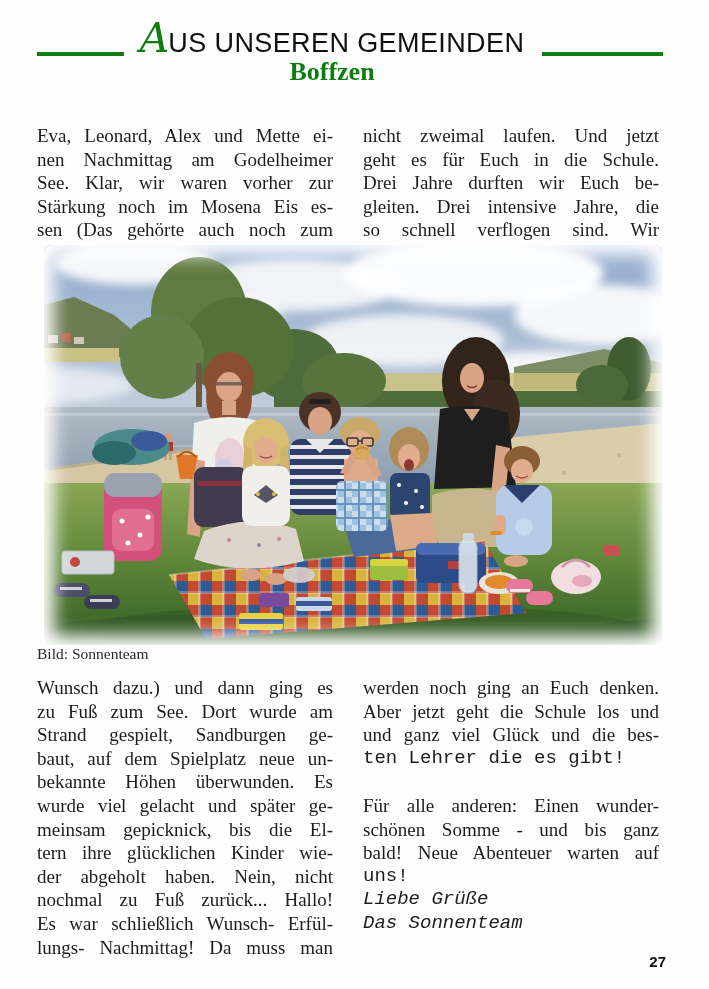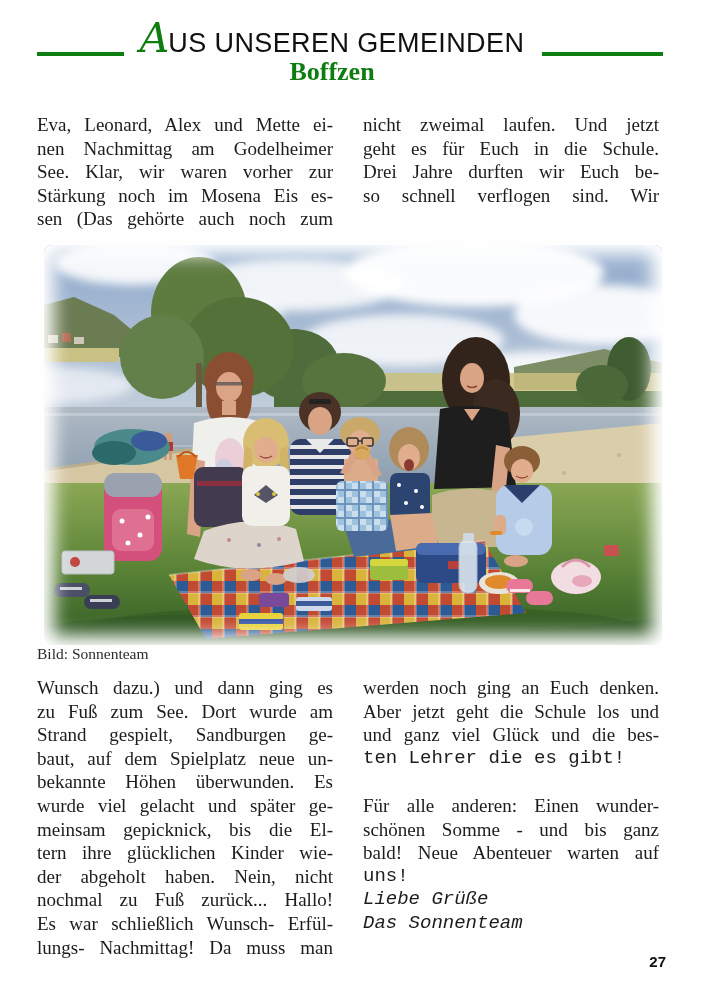--- a/index.html
+++ b/index.html
@@ -16,21 +16,21 @@
   .subtitle{top:57px;font-family:Liberation Serif, serif;font-weight:bold;
             font-size:26px;color:#0e7d10;}
   .rule{position:absolute;top:52px;height:4px;background:#0e7d10;}
   .rule.left{left:37px;width:87px;}
   .rule.right{left:542px;width:121px;}
 
   
   .col{position:absolute;width:296px;font-size:19px;line-height:23.6px;}
   .col.l{left:37px;}
   .col.r{left:363px;}
-  .col.top{top:113px;}
+  .col.top{top:124px;}
   .col.bottom{top:676px;}
   .line{text-align:justify;text-align-last:justify;height:23.6px;overflow:hidden;
         white-space:normal;}
   .line.nj{text-align-last:left;font-family:Liberation Mono, monospace;}
   .line.it{font-style:italic;}
 
   
   .photo{position:absolute;left:44px;top:245px;width:618px;height:400px;border-radius:8px;
          overflow:hidden;}
   .photo svg{display:block;}
@@ -58,20 +58,21 @@
       <div class="line">Eva, Leonard, Alex und Mette ei-</div>
       <div class="line">nen Nachmittag am Godelheimer</div>
       <div class="line">See. Klar, wir waren vorher zur</div>
       <div class="line">Stärkung noch im Mosena Eis es-</div>
       <div class="line">sen (Das gehörte auch noch zum</div>
     </div>
   <div class="col r top">
       <div class="line">nicht zweimal laufen. Und jetzt</div>
       <div class="line">geht es für Euch in die Schule.</div>
       <div class="line">Drei Jahre durften wir Euch be-</div>
+      <div class="line">gleiten. Drei intensive Jahre, die</div>
       <div class="line">so schnell verflogen sind. Wir</div>
     </div>
 
   <div class="photo">
     <svg width="618" height="400" viewBox="0 0 618 400" xmlns="http://www.w3.org/2000/svg">
       <defs>
         <linearGradient id="sg" x1="0" y1="0" x2="0" y2="1">
           <stop offset="0" stop-color="#8fa9cc"></stop>
             <stop offset="1" stop-color="#c6d1dd"></stop>
         </linearGradient>

